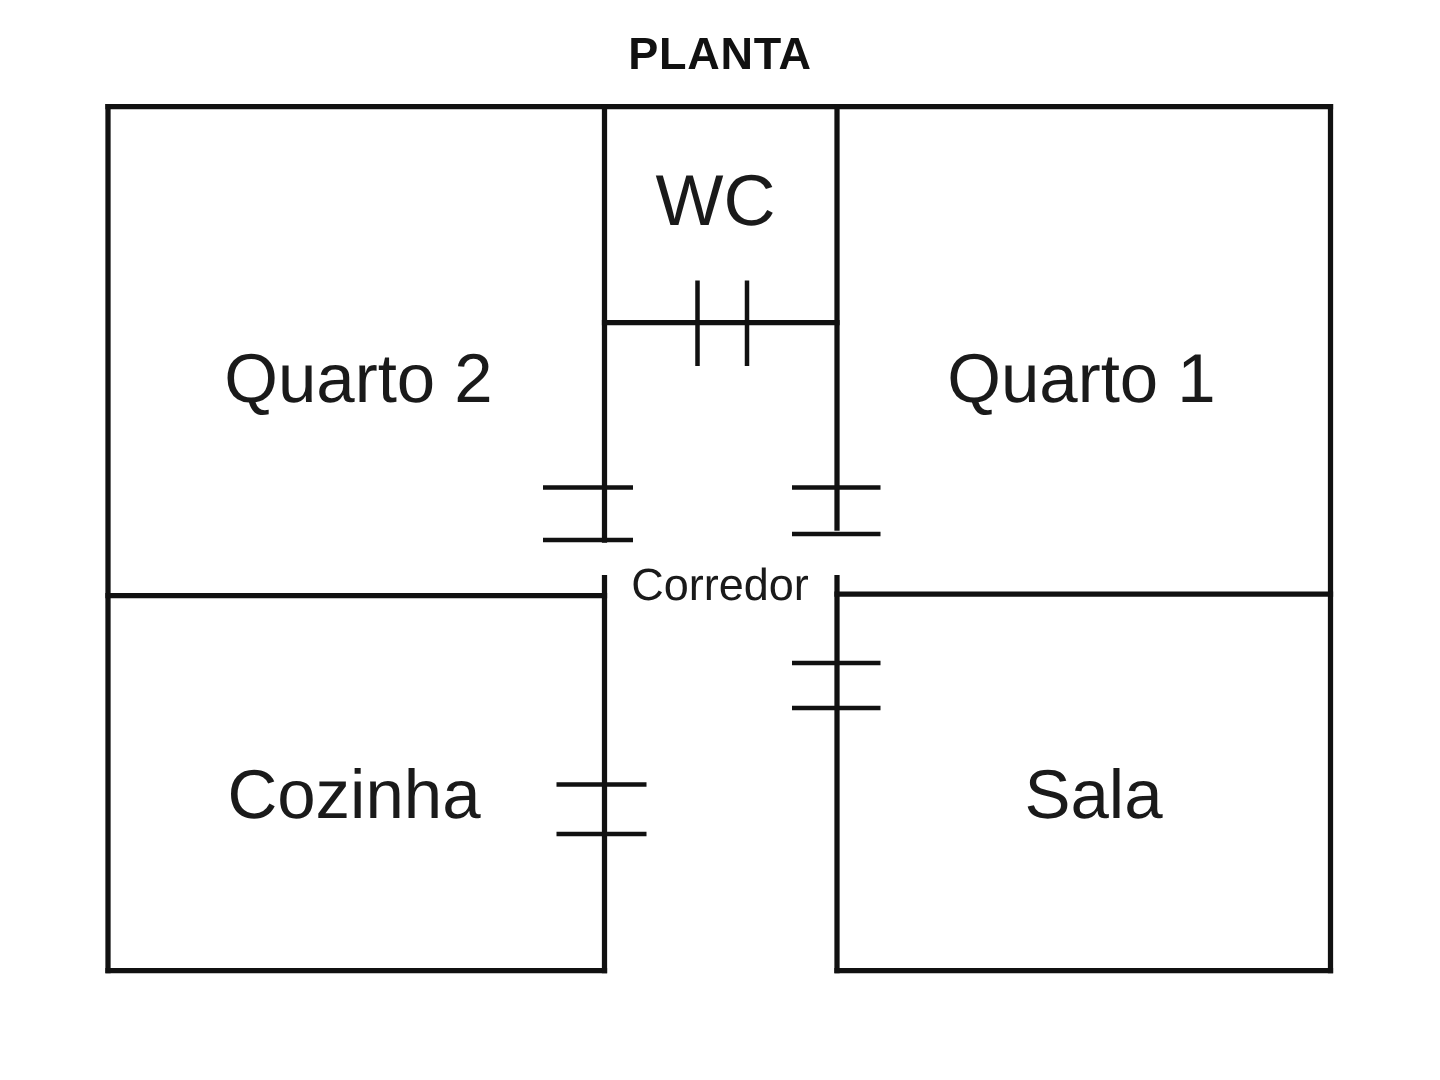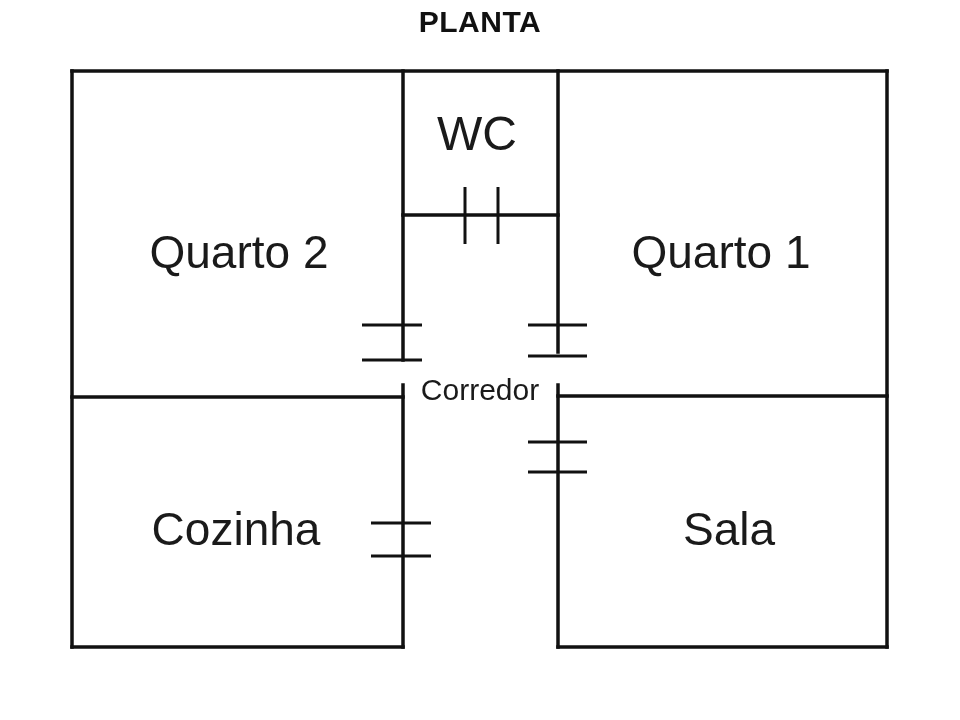--- a/index.html
+++ b/index.html
@@ -9,21 +9,21 @@
   }
   body {
     width: 960px;
     height: 720px;
     position: relative;
     overflow: hidden;
     font-family: "Liberation Sans", sans-serif;
   }
   .plan-title {
     position: absolute;
-    top: 5px;
+    top: 20px;
     left: 0;
     width: 100%;
     text-align: center;
     font-weight: 700;
     font-size: 30px;
     color: #111111;
     letter-spacing: 0.5px;
   }
   .plan-canvas {
     position: absolute;

